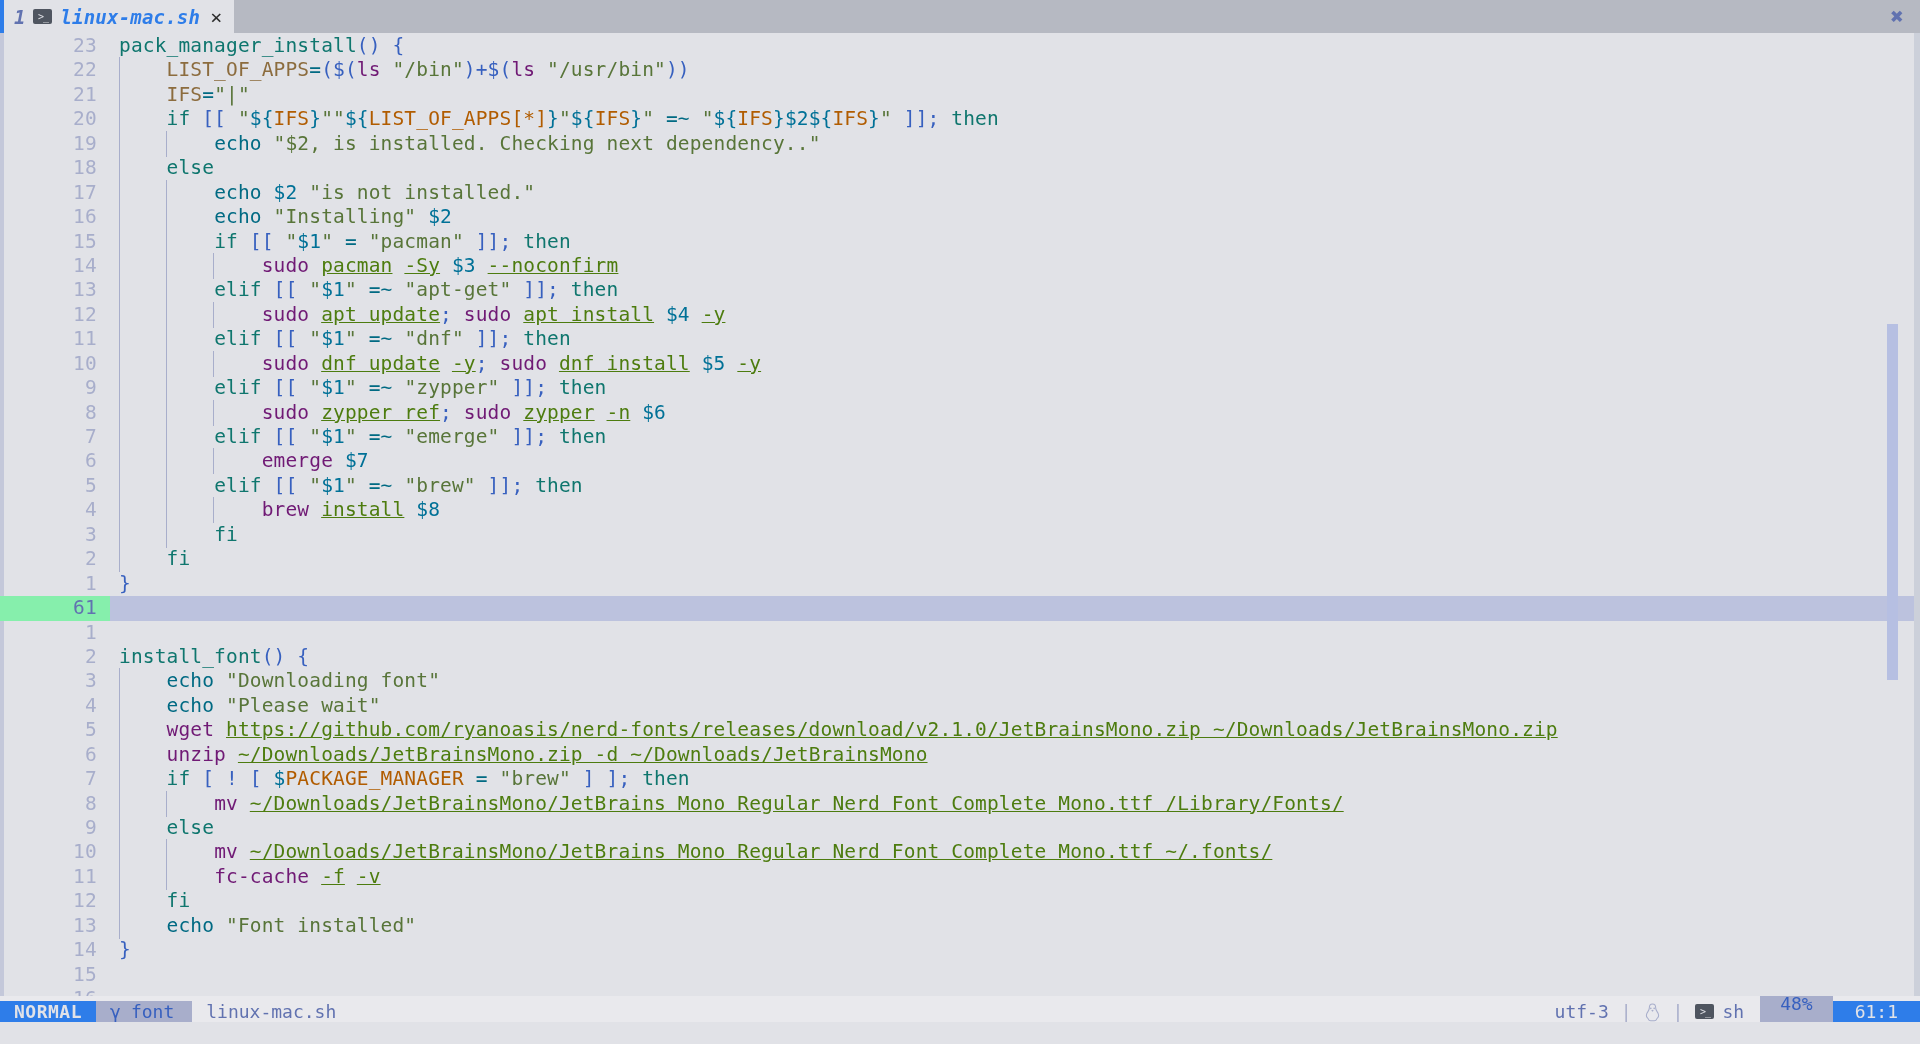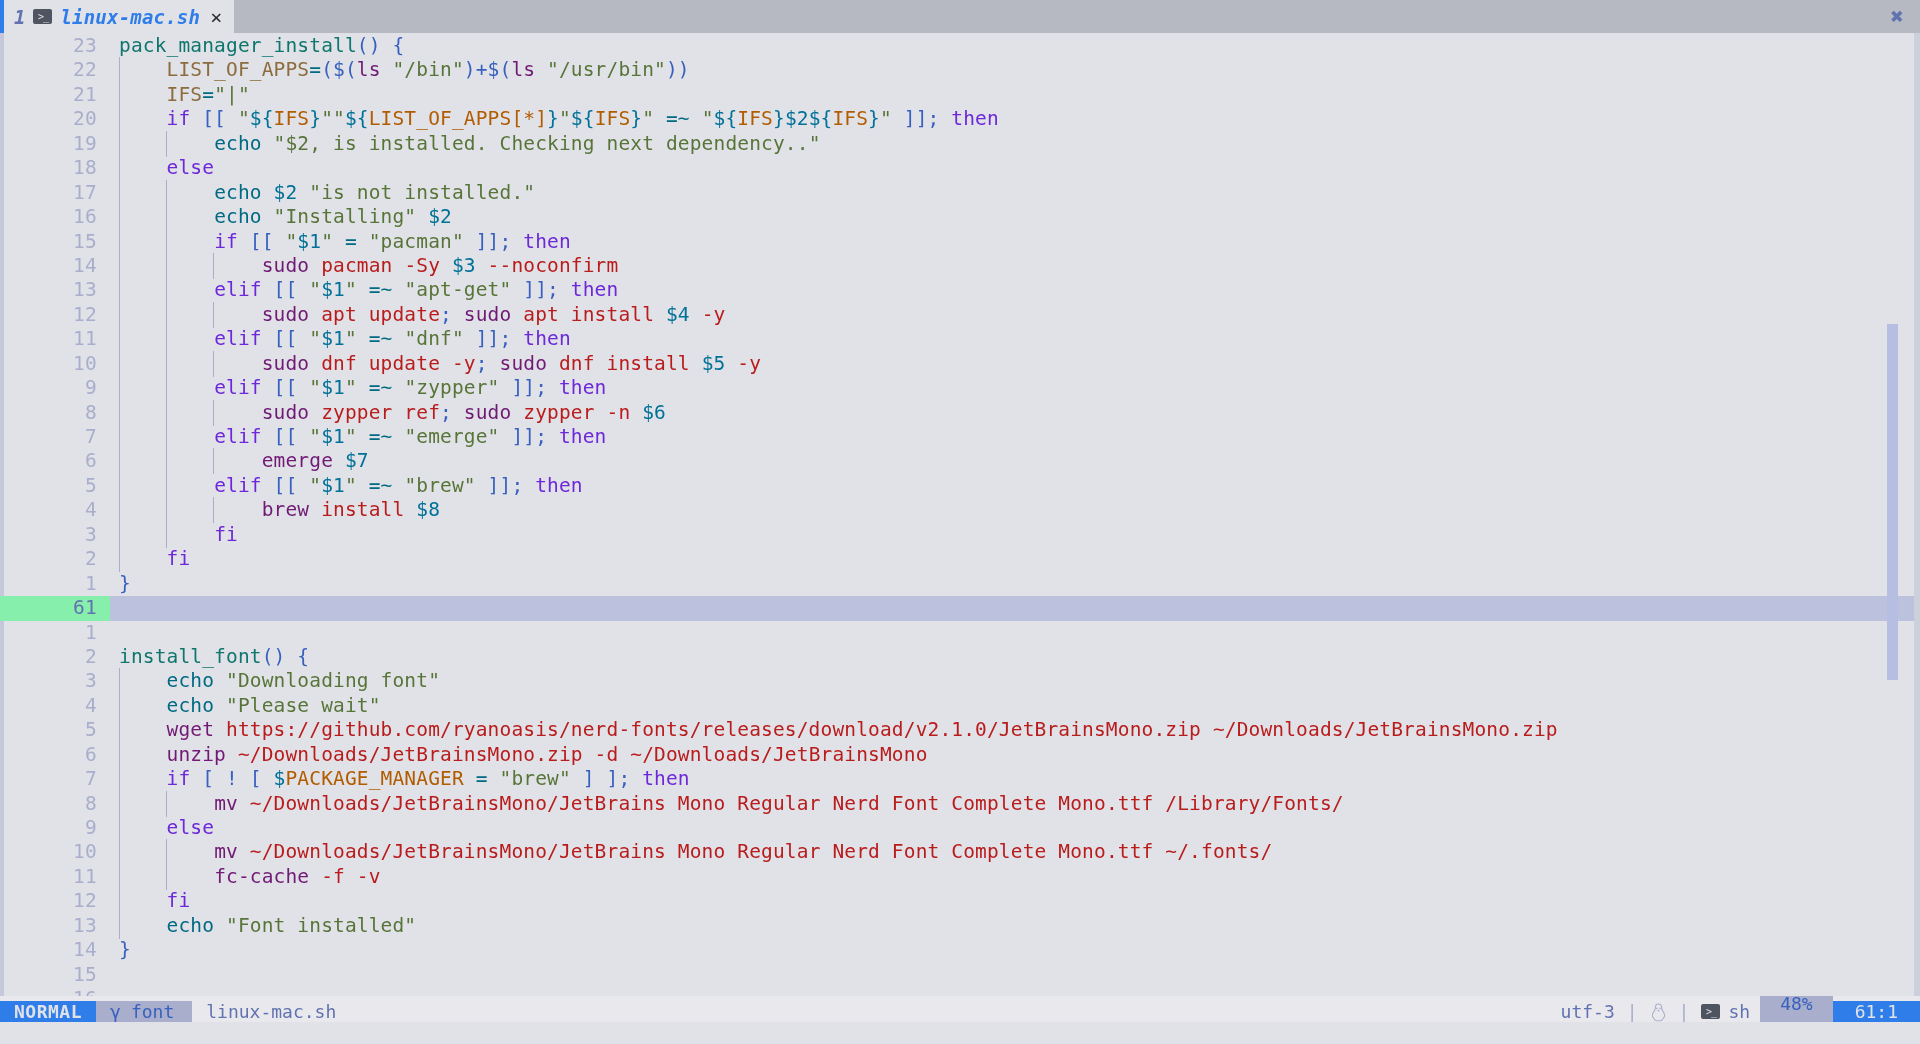--- a/index.html
+++ b/index.html
@@ -106,27 +106,27 @@
   }
 
   
   .ig {
     position:absolute; top:-1px; height:26px; width:1px;
     background:#a8aecb;
   }
 
   
   .c-fn      { color: #0f766e; }   
-  .c-kw      { color: #6d28d9; }   
+  .c-kw      { color: #0f766e; }   
   .c-str     { color: #587539; }   
   .c-var     { color: #8c6c3e; }   
   .c-varorng { color: #b15c00; }   
   .c-dollar  { color: #007197; }   
   .c-cmd     { color: #701a75; }   
-  .c-arg     { color: #b91c1c; }   
+  .c-arg     { color: #4d7c0f; text-decoration: underline; }   
   .c-punct   { color: #3760bf; }   
   .c-op      { color: #006a83; }   
 
   
   .scrollbar {
     position:absolute; right:22px; top:0; bottom:0; width:11px;
   }
   .scrollthumb {
     position:absolute; left:0; width:11px;
     background:#b6bfe2;
@@ -155,21 +155,21 @@
   .st-file {
     padding: 0 14px; display:flex; align-items:center; color:#6172b0;
   }
   .st-spacer { flex:1 1 auto; }
   .st-item {
     padding: 0 10px; display:flex; align-items:center; color:#6172b0; gap:8px;
   }
   .st-sep { display:flex; align-items:center; color:#a8aecb; padding:0 2px; }
   .st-pct {
     background:#a8aecb; color:#3760bf;
-    padding: 8px 20px; display:flex; align-items:center;
+    padding: 8px 20px; display:flex; align-items:center;margin-left:6px;
   }
   .st-pos {
     background:#2e7de9; color:#e1e2e7;
     padding: 0 22px; display:flex; align-items:center;
   }
   .term-glyph {
     display:inline-flex; align-items:center; justify-content:center;
     width:19px; height:15px; background:#4f5560; border-radius:2px;
     color:#e1e2e7; font-size:10px; letter-spacing:-1px; line-height:1;
   }

